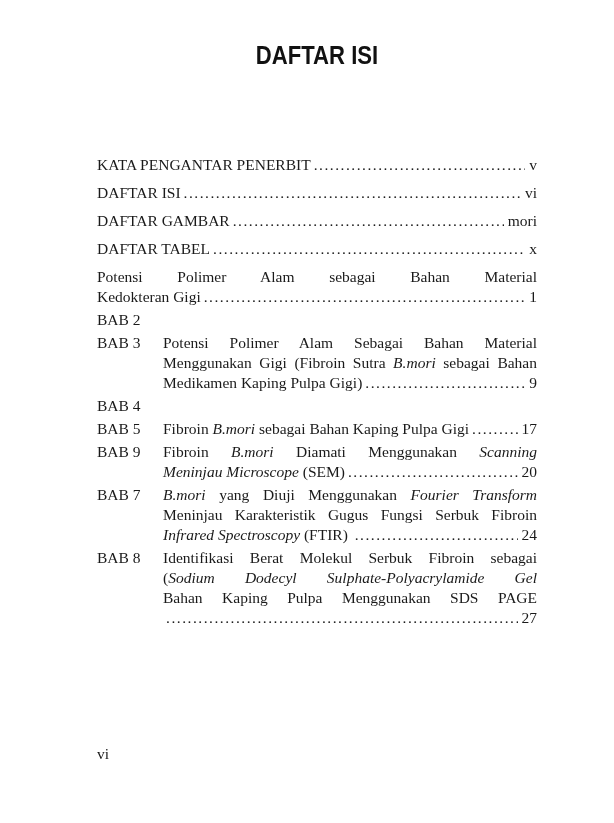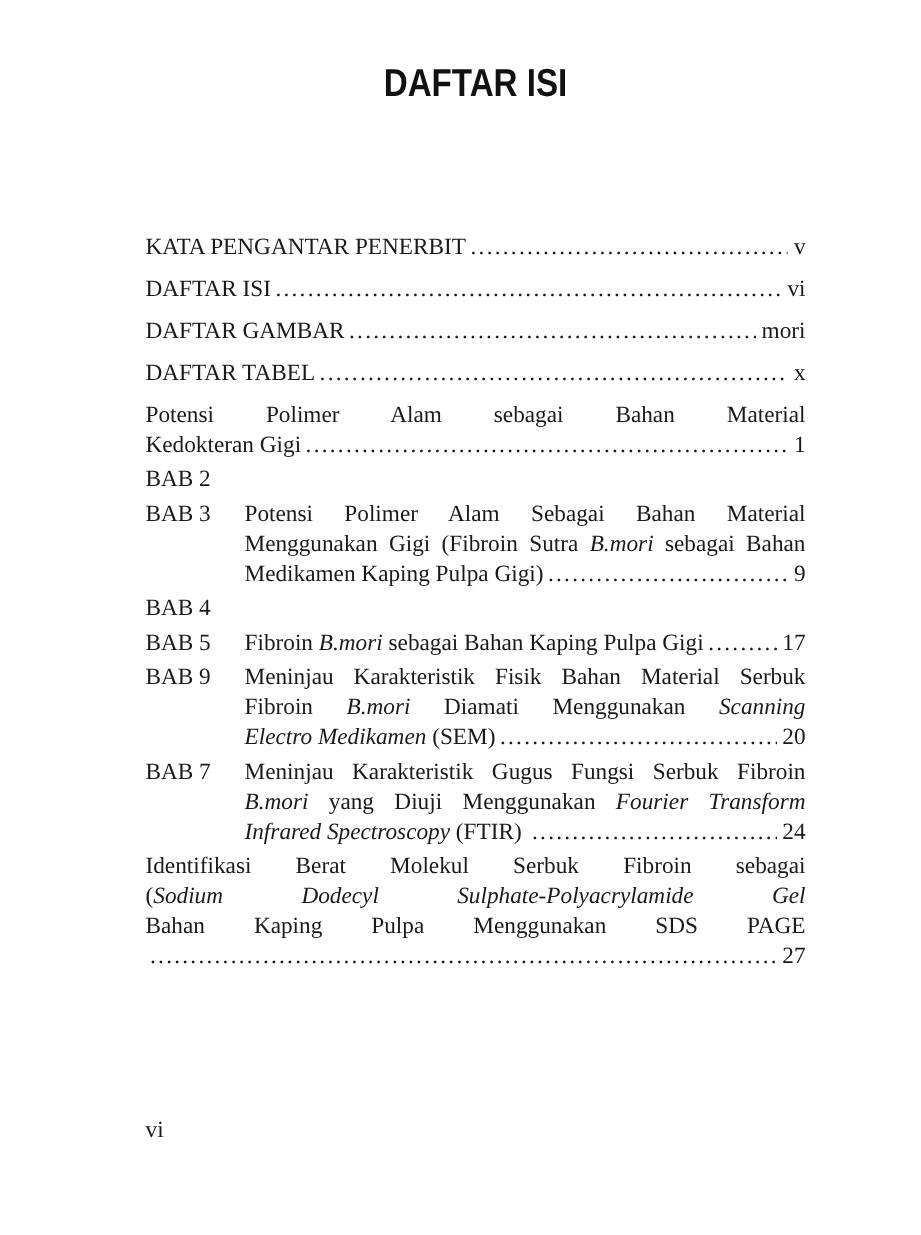--- a/index.html
+++ b/index.html
@@ -119,42 +119,42 @@
           <div class="line lastline">
             <span class="text"><span>Fibroin </span><span class="it">B.mori</span><span> sebagai Bahan Kaping Pulpa Gigi</span></span>
             <span class="dots"></span>
             <span class="pagenum">17</span>
           </div>
         </div>
       </div>
       <div class="chapter">
         <div class="bab-label">BAB 9</div>
         <div class="bab-body">
-          <div class="line line-just"><span>Meninjau Karakteristik Fisik Bahan Material Serbuk</span></div>
           <div class="line line-just"><span>Fibroin </span><span class="it">B.mori</span><span> Diamati Menggunakan </span><span class="it">Scanning</span></div>
           <div class="line lastline">
-            <span class="text"><span class="it">Electro Medikamen</span><span> (SEM)</span></span>
+            <span class="text"><span class="it">Meninjau Microscope</span><span> (SEM)</span></span>
             <span class="dots"></span>
             <span class="pagenum">20</span>
           </div>
         </div>
       </div>
       <div class="chapter">
         <div class="bab-label">BAB 7</div>
         <div class="bab-body">
+          <div class="line line-just"><span class="it">B.mori</span><span> yang Diuji Menggunakan </span><span class="it">Fourier Transform</span></div>
           <div class="line line-just"><span>Meninjau Karakteristik Gugus Fungsi Serbuk Fibroin</span></div>
-          <div class="line line-just"><span class="it">B.mori</span><span> yang Diuji Menggunakan </span><span class="it">Fourier Transform</span></div>
           <div class="line lastline">
             <span class="text"><span class="it">Infrared Spectroscopy</span><span> (FTIR) </span></span>
             <span class="dots"></span>
             <span class="pagenum">24</span>
           </div>
         </div>
       </div>
       <div class="chapter">
+        <div class="bab-label">BAB 8</div>
         <div class="bab-body">
           <div class="line line-just"><span>Identifikasi Berat Molekul Serbuk Fibroin sebagai</span></div>
           <div class="line line-just"><span>(</span><span class="it">Sodium Dodecyl Sulphate-Polyacrylamide Gel</span></div>
           <div class="line line-just"><span>Bahan Kaping Pulpa Menggunakan SDS PAGE</span></div>
           <div class="line lastline">
             <span class="dots"></span>
             <span class="pagenum">27</span>
           </div>
         </div>
       </div>

